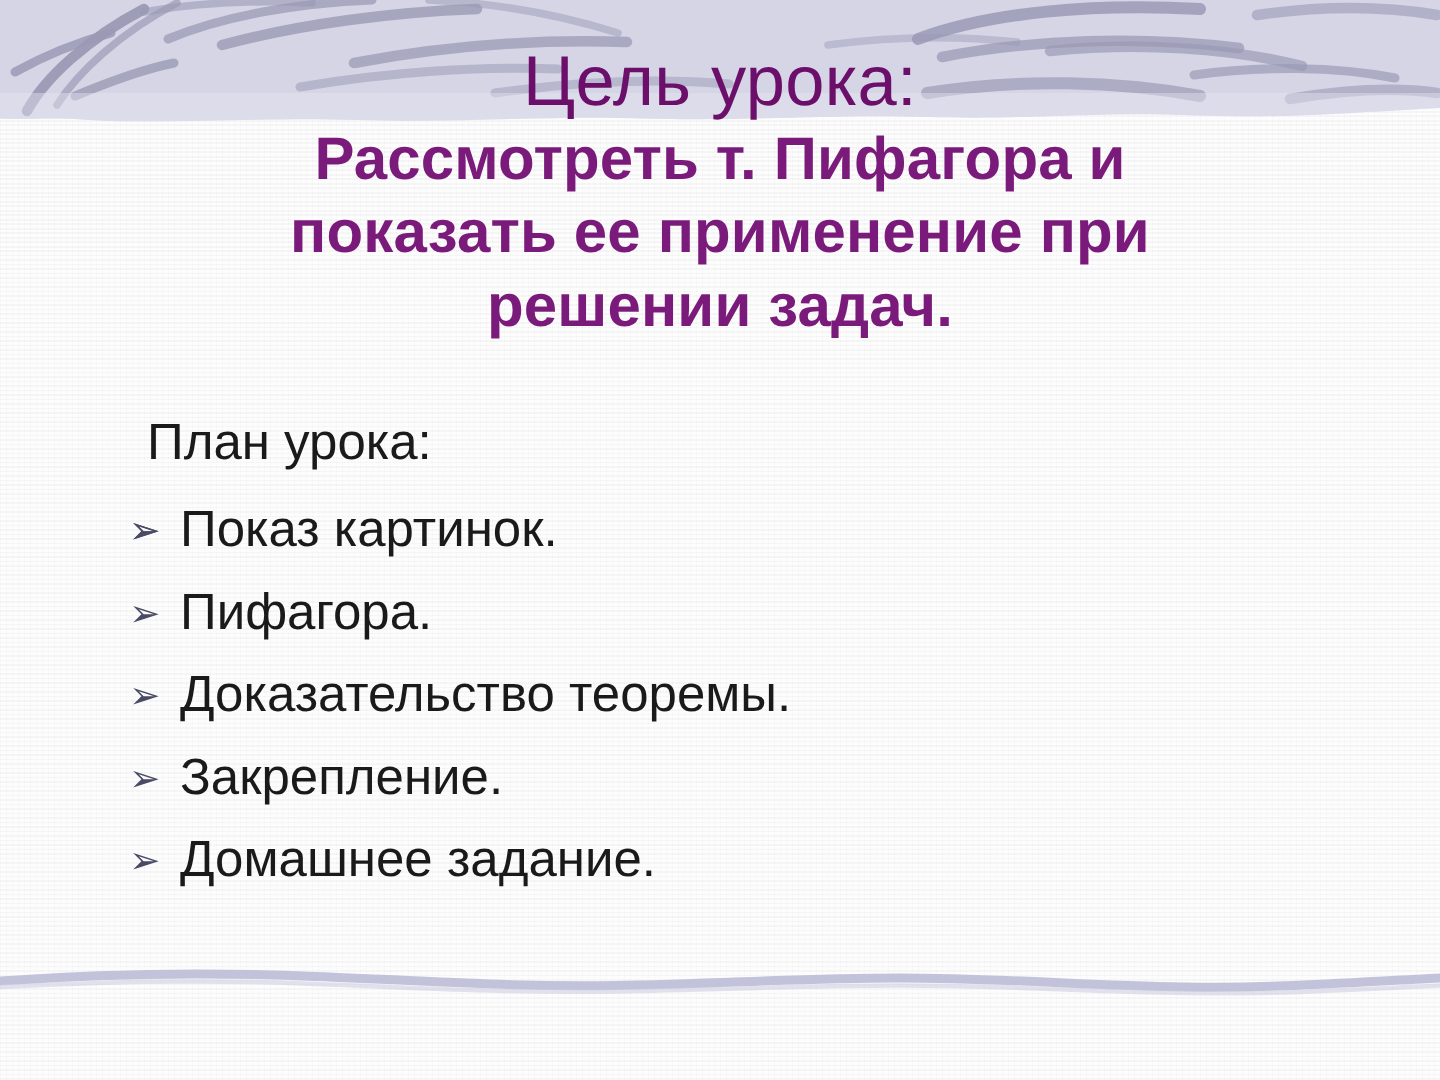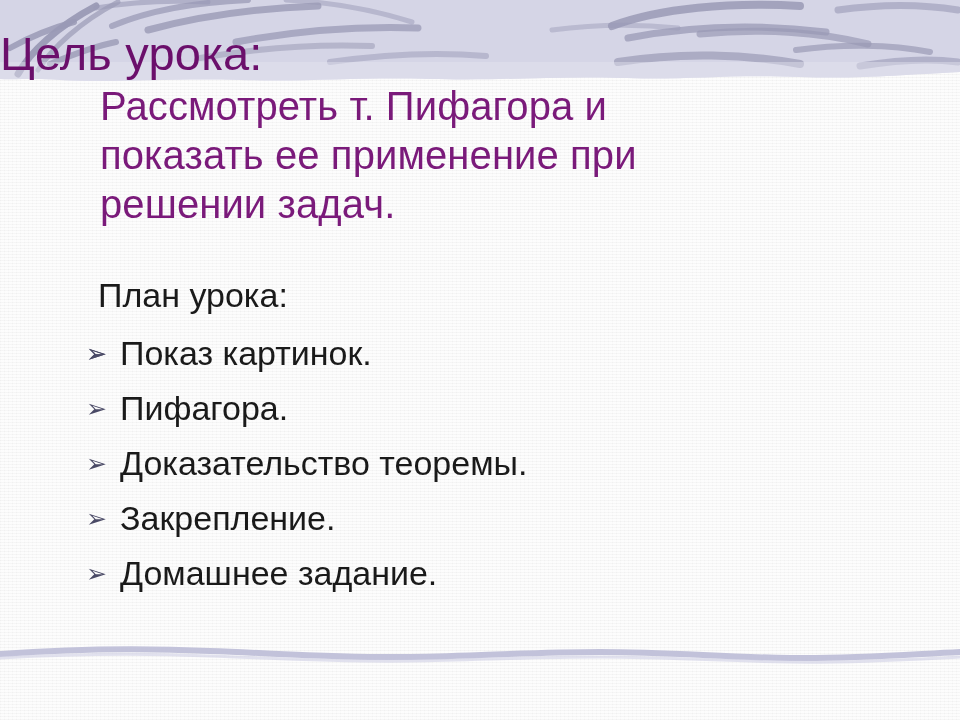--- a/index.html
+++ b/index.html
@@ -63,36 +63,36 @@
     width: 960px;
     height: 32px;
   }
 
   
   .title-block {
     position: absolute;
     left: 0;
     top: 26px;
     width: 960px;
-    text-align: left;
+    text-align: center;
     z-index: 5;
   }
   .slide-title {
     margin: 0;
     font-size: 47px;
     font-weight: normal;
     line-height: 56px;
     color: #6b0f6b;
     letter-spacing: 0.2px;
   }
   .slide-subtitle {
     margin: 0;
     padding: 0 100px;
     font-size: 40px;
-    font-weight: normal;
+    font-weight: bold;
     line-height: 49px;
     color: #7a1a7a;
     letter-spacing: 0.1px;
   }
 
   
   .body-block {
     position: absolute;
     left: 82px;
     top: 272px;

